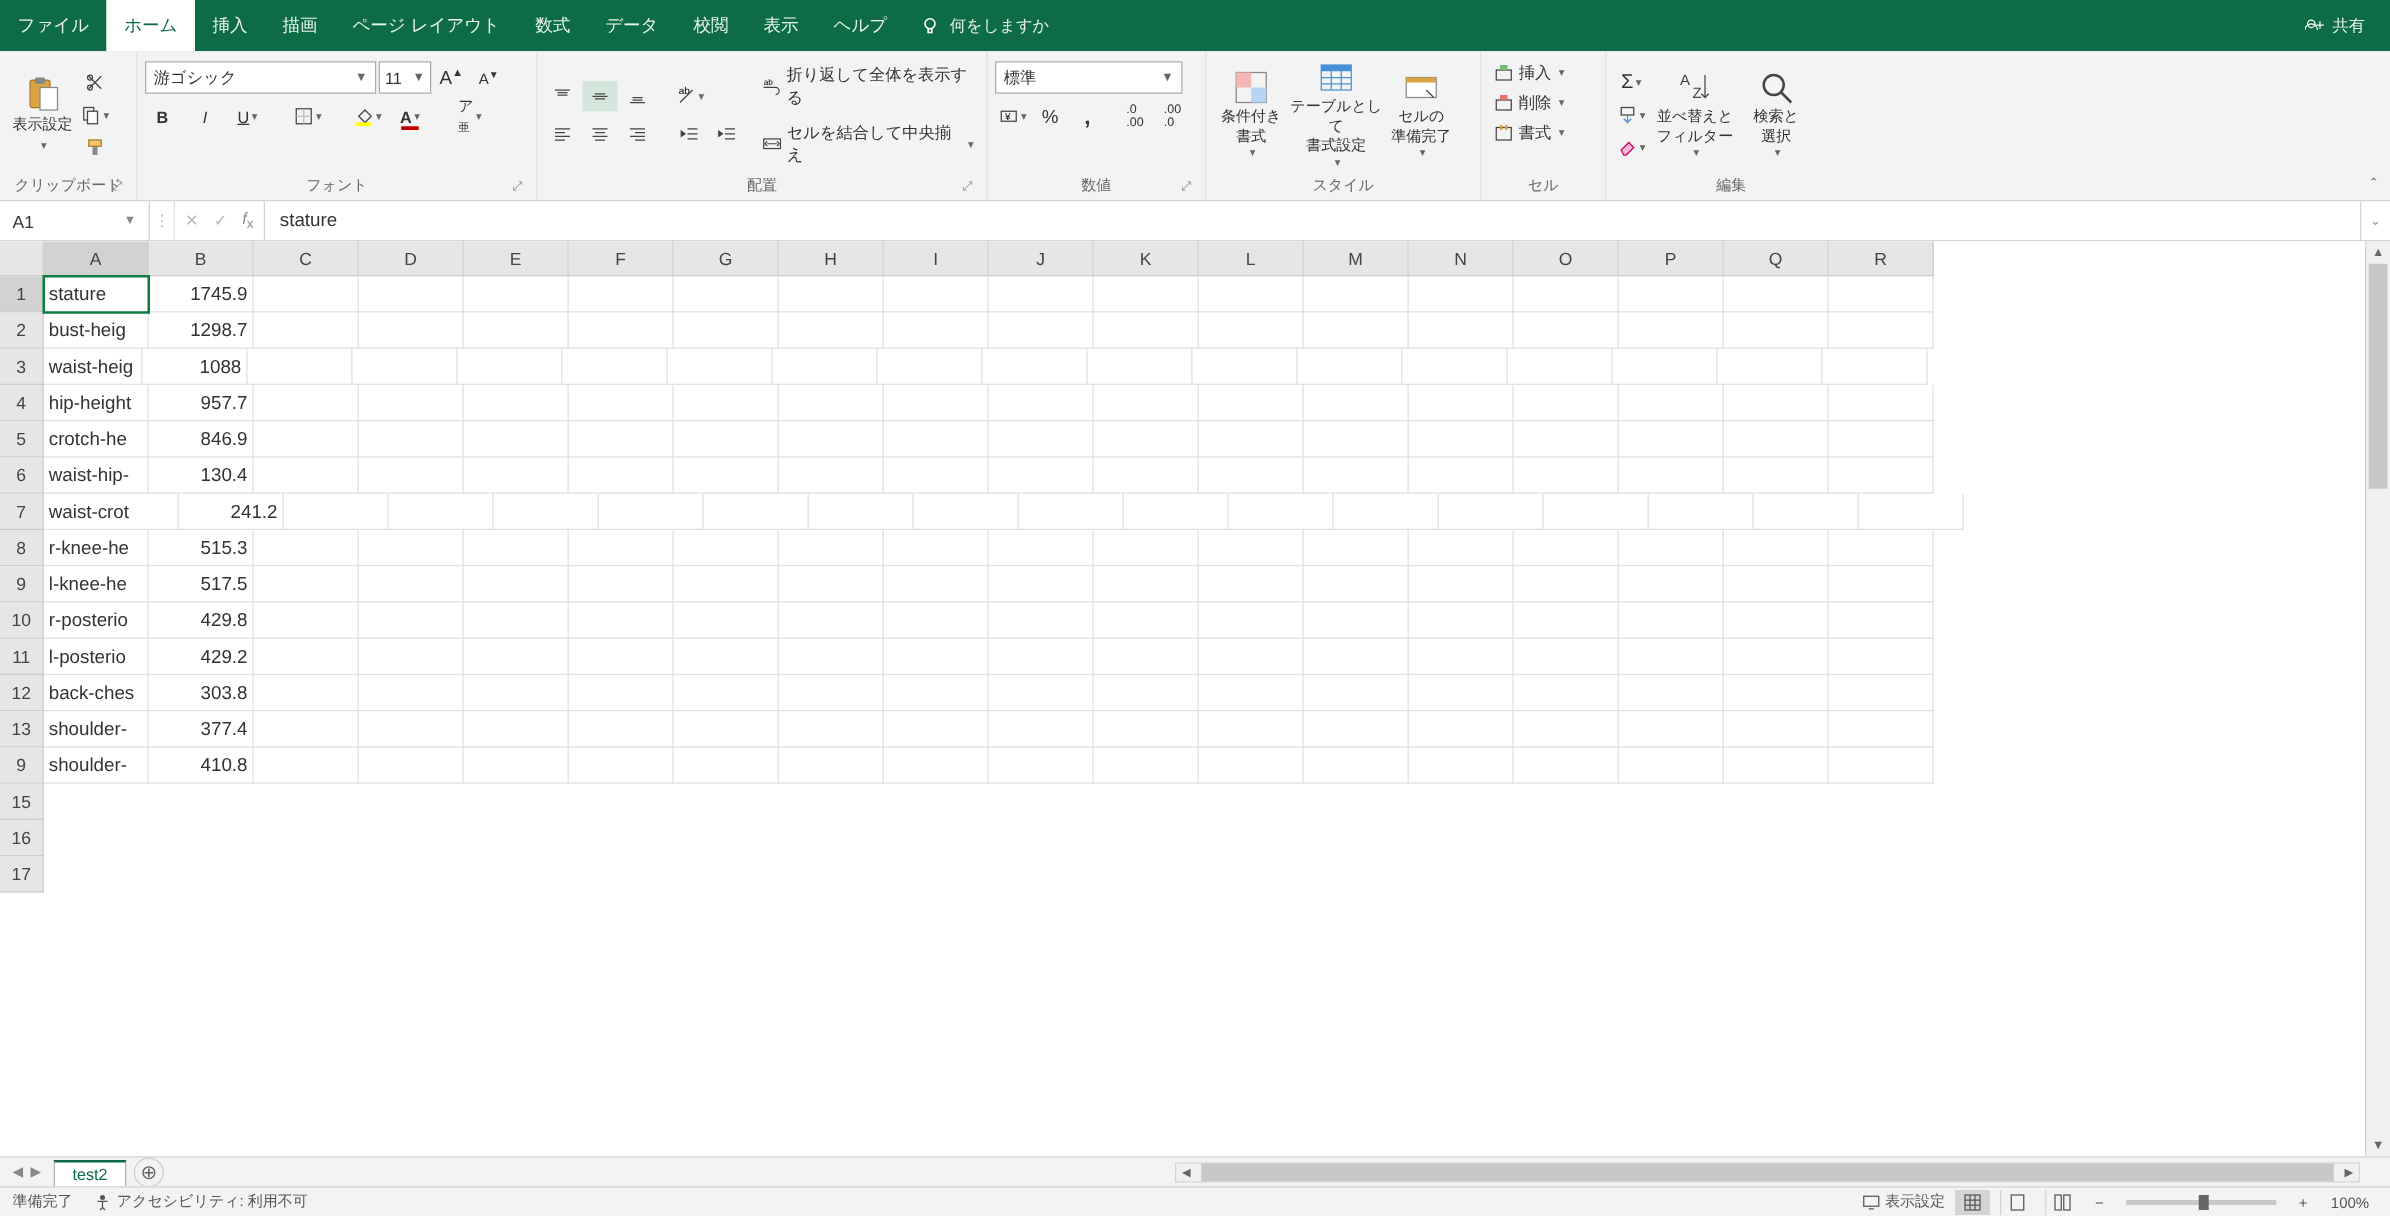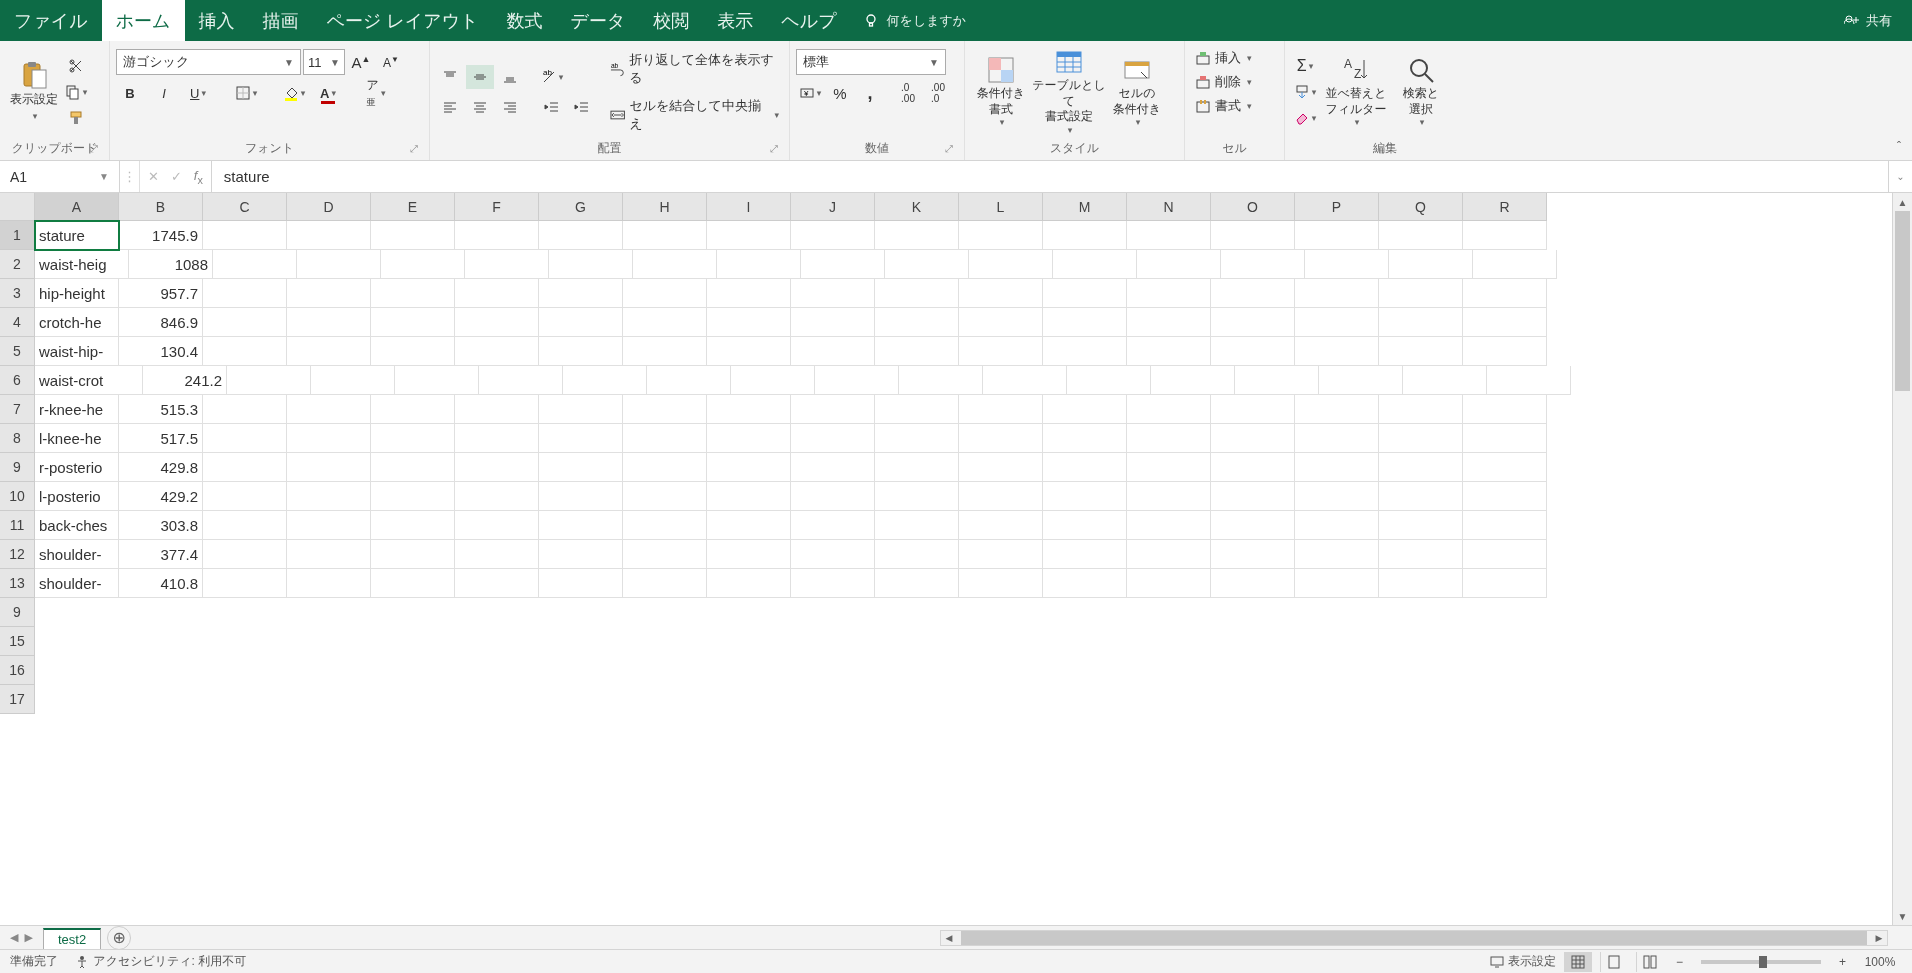--- a/index.html
+++ b/index.html
@@ -1,20 +1,20 @@
 <!DOCTYPE html>
 <html><head>
 <meta charset="utf-8">
 <style>
 * { margin:0; padding:0; box-sizing:border-box; font-family:"Yu Gothic UI","Meiryo",sans-serif; }
 body { background:#fff; overflow:hidden; width:1912px; height:973px; font-size:13px; color:#333; }
 
 
 .tabbar { height:41px; background:#0d6b46; display:flex; align-items:stretch; color:#fff; position:relative; }
-.tab { padding:0 14px; display:flex; align-items:center; font-size:18px; cursor:pointer; color:#e8f3ee; }
+.tab { padding:0 14px; display:flex; align-items:center; font-size:14px; cursor:pointer; color:#e8f3ee; }
 .tab.active { background:#fff; color:#0d6b46; }
 .tab.file { }
 .tell-me { display:flex; align-items:center; gap:8px; padding:0 12px; font-size:13px; color:#e8f3ee; }
 .bulb-icon { width:16px; height:16px; }
 .share-box { position:absolute; right:10px; top:0; height:41px; display:flex; align-items:center; gap:6px; font-size:13px; color:#e8f3ee; cursor:pointer; padding:0 10px; }
 
 
 .ribbon { height:120px; background:#f3f3f3; border-bottom:1px solid #d4d4d4; display:flex; position:relative; }
 .group { border-right:1px solid #e1e1e1; display:flex; flex-direction:column; justify-content:space-between; padding:4px 6px 2px 6px; position:relative; }
 .group-label { text-align:center; font-size:12px; color:#666; height:20px; display:flex; align-items:center; justify-content:center; position:relative; }
@@ -346,21 +346,21 @@
         <span style="white-space:pre-line">テーブルとして
 書式設定</span>
       </div>
       <div class="big-btn dd-caret" style="width:60px">
         <svg class="icon-lg" viewBox="0 0 32 32">
             <rect x="4" y="8" width="24" height="16" fill="#fff" stroke="#888"></rect>
             <rect x="4" y="8" width="24" height="4" fill="#d9a441"></rect>
             <path d="M20 18l6 6" stroke="#444"></path>
           </svg>
         <span style="white-space:pre-line">セルの
-条件付き</span>
+準備完了</span>
       </div>
     </div>
     <div class="group-label">
         <span>スタイル</span>
       </div>
   </div>
 
   <div class="group" style="width:100px">
     <div class="col-stack" style="gap:2px;padding-top:2px">
       <div class="med-btn dd-caret">
@@ -509,21 +509,41 @@
         <div class="cell" style="width: 84px;"></div>
         <div class="cell" style="width: 84px;"></div>
         <div class="cell" style="width: 84px;"></div>
         <div class="cell" style="width: 84px;"></div>
         <div class="cell" style="width: 84px;"></div>
         <div class="cell" style="width: 84px;"></div>
         <div class="cell" style="width: 84px;"></div>
         <div class="cell" style="width: 84px;"></div>
       </div>
       <div class="cell-row">
-        <div class="cell txt" style="width: 94px;">waist-heig</div>
+        <div class="cell txt" style="width: 84px;">bust-heig</div>
+        <div class="cell num" style="width: 84px;">1298.7</div>
+        <div class="cell" style="width: 84px;"></div>
+        <div class="cell" style="width: 84px;"></div>
+        <div class="cell" style="width: 84px;"></div>
+        <div class="cell" style="width: 84px;"></div>
+        <div class="cell" style="width: 84px;"></div>
+        <div class="cell" style="width: 84px;"></div>
+        <div class="cell" style="width: 84px;"></div>
+        <div class="cell" style="width: 84px;"></div>
+        <div class="cell" style="width: 84px;"></div>
+        <div class="cell" style="width: 84px;"></div>
+        <div class="cell" style="width: 84px;"></div>
+        <div class="cell" style="width: 84px;"></div>
+        <div class="cell" style="width: 84px;"></div>
+        <div class="cell" style="width: 84px;"></div>
+        <div class="cell" style="width: 84px;"></div>
+        <div class="cell" style="width: 84px;"></div>
+      </div>
+      <div class="cell-row">
+        <div class="cell txt" style="width: 79px;">waist-heig</div>
         <div class="cell num" style="width: 84px;">1088</div>
         <div class="cell" style="width: 84px;"></div>
         <div class="cell" style="width: 84px;"></div>
         <div class="cell" style="width: 84px;"></div>
         <div class="cell" style="width: 84px;"></div>
         <div class="cell" style="width: 84px;"></div>
         <div class="cell" style="width: 84px;"></div>
         <div class="cell" style="width: 84px;"></div>
         <div class="cell" style="width: 84px;"></div>
         <div class="cell" style="width: 84px;"></div>

